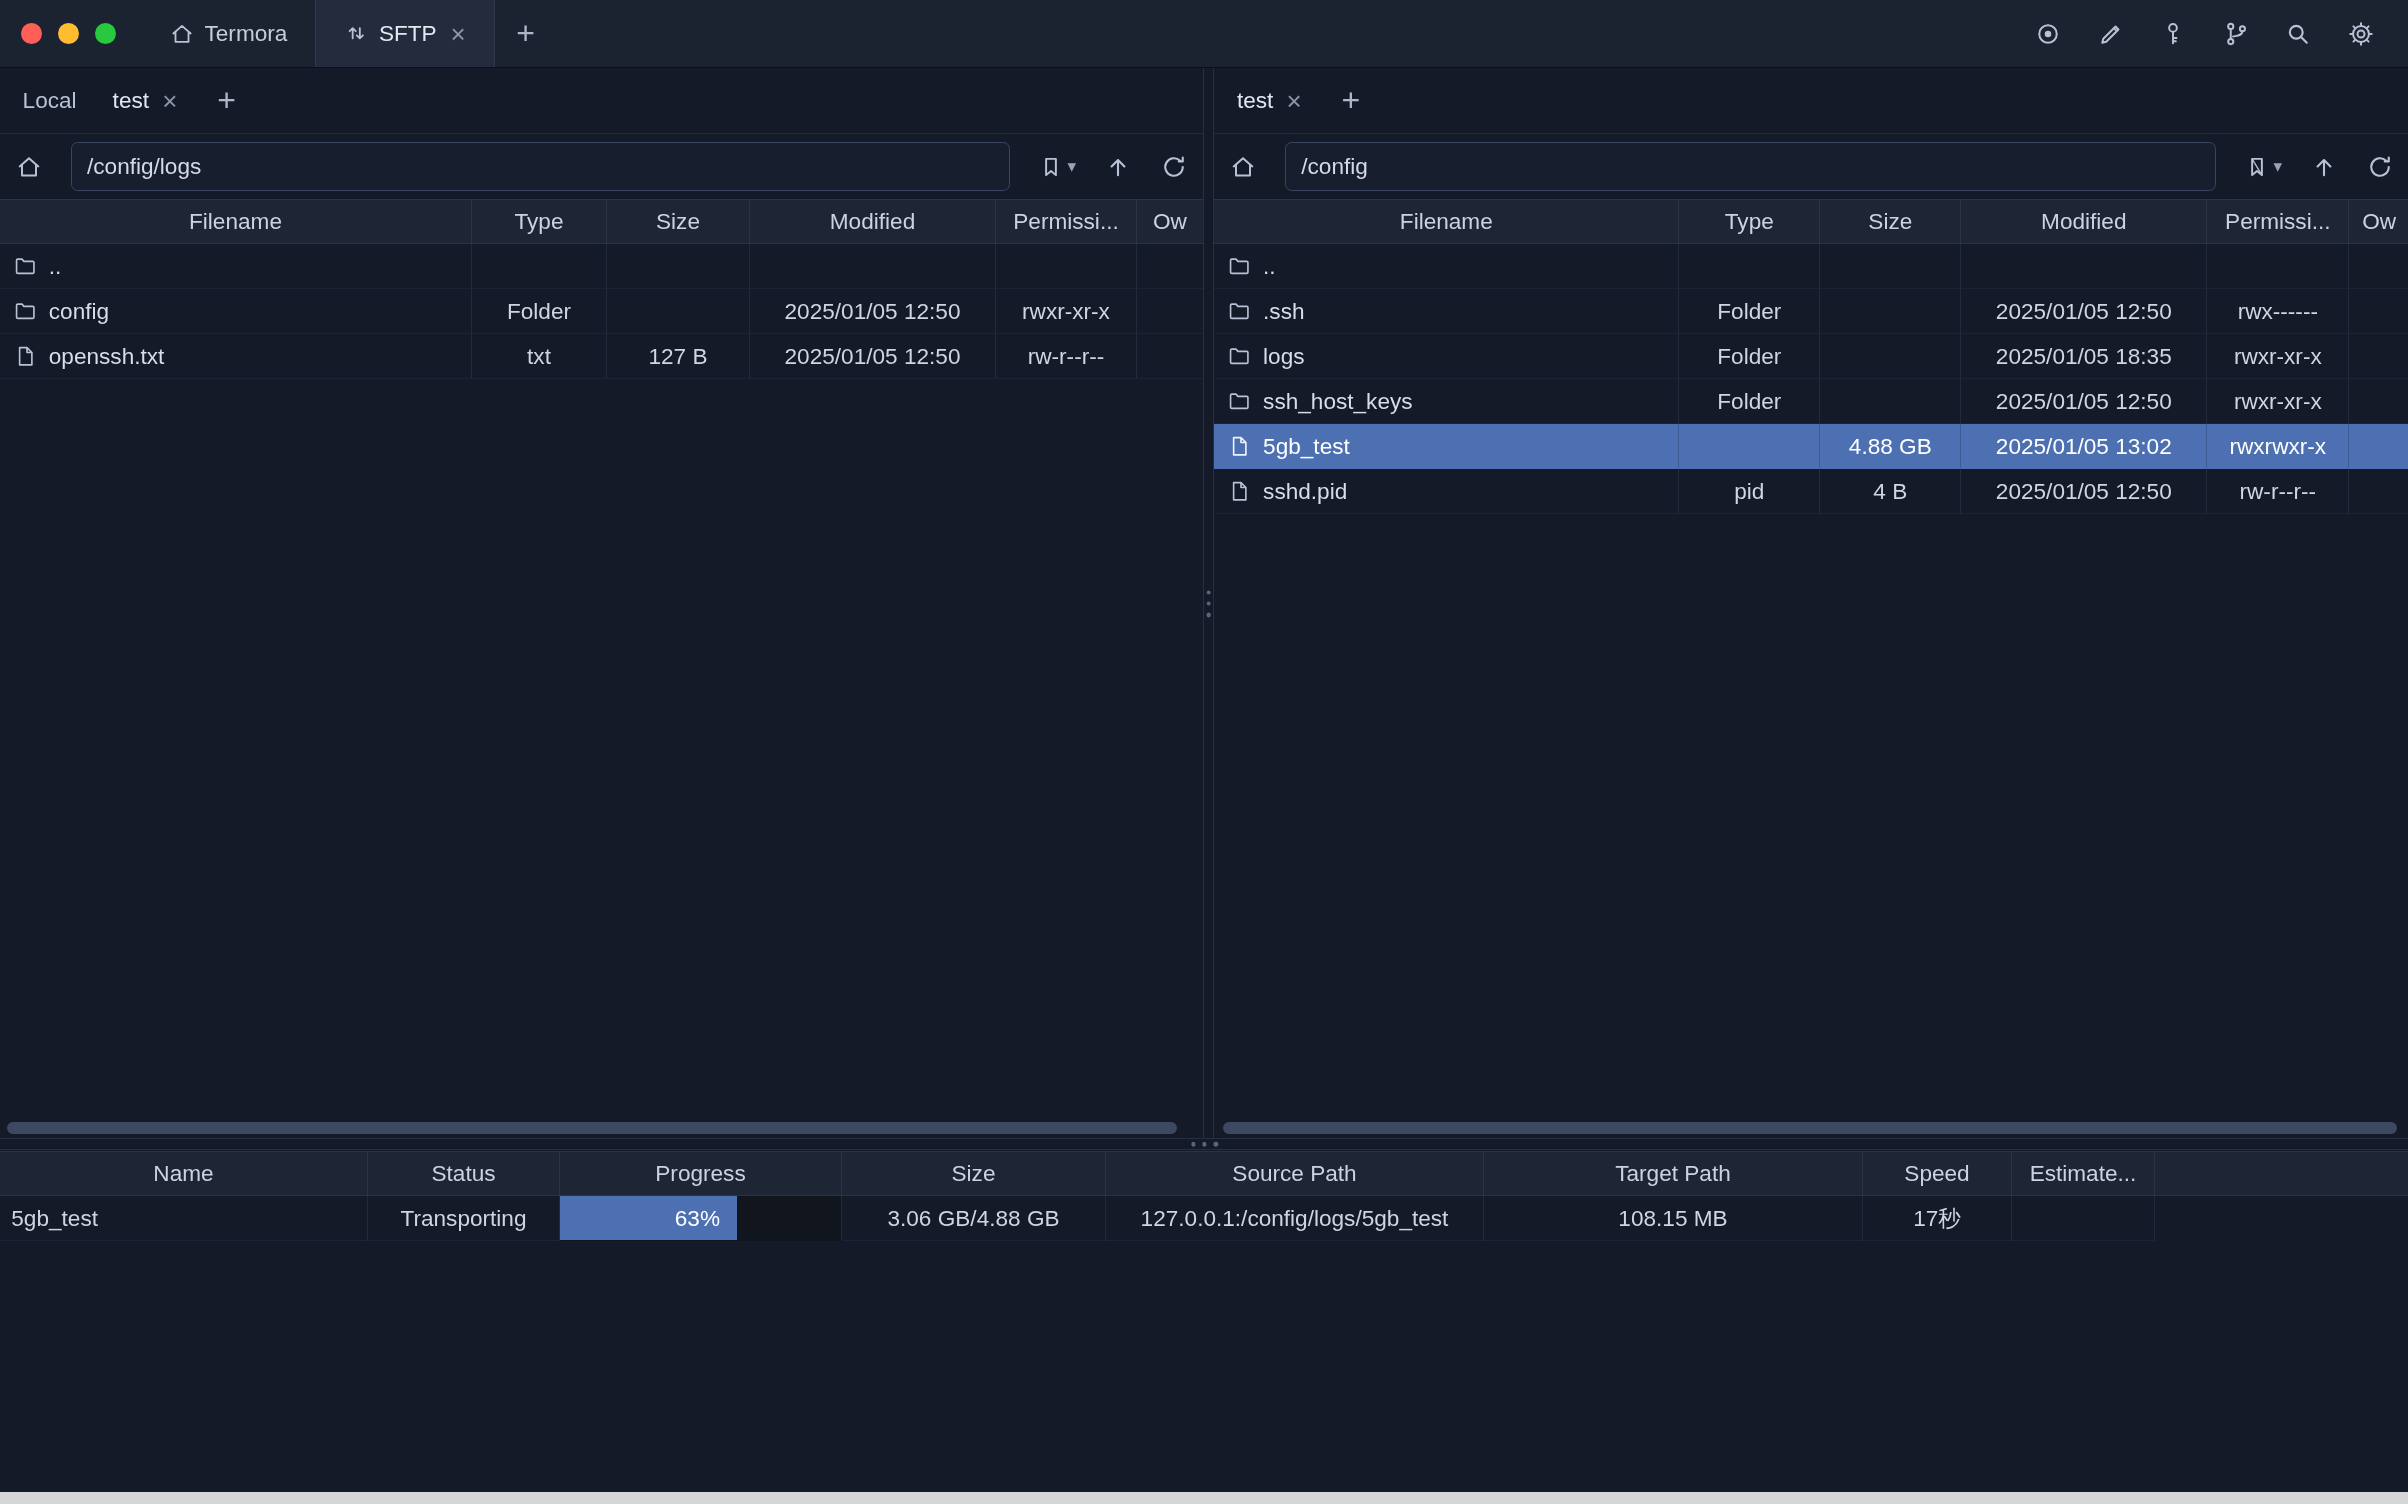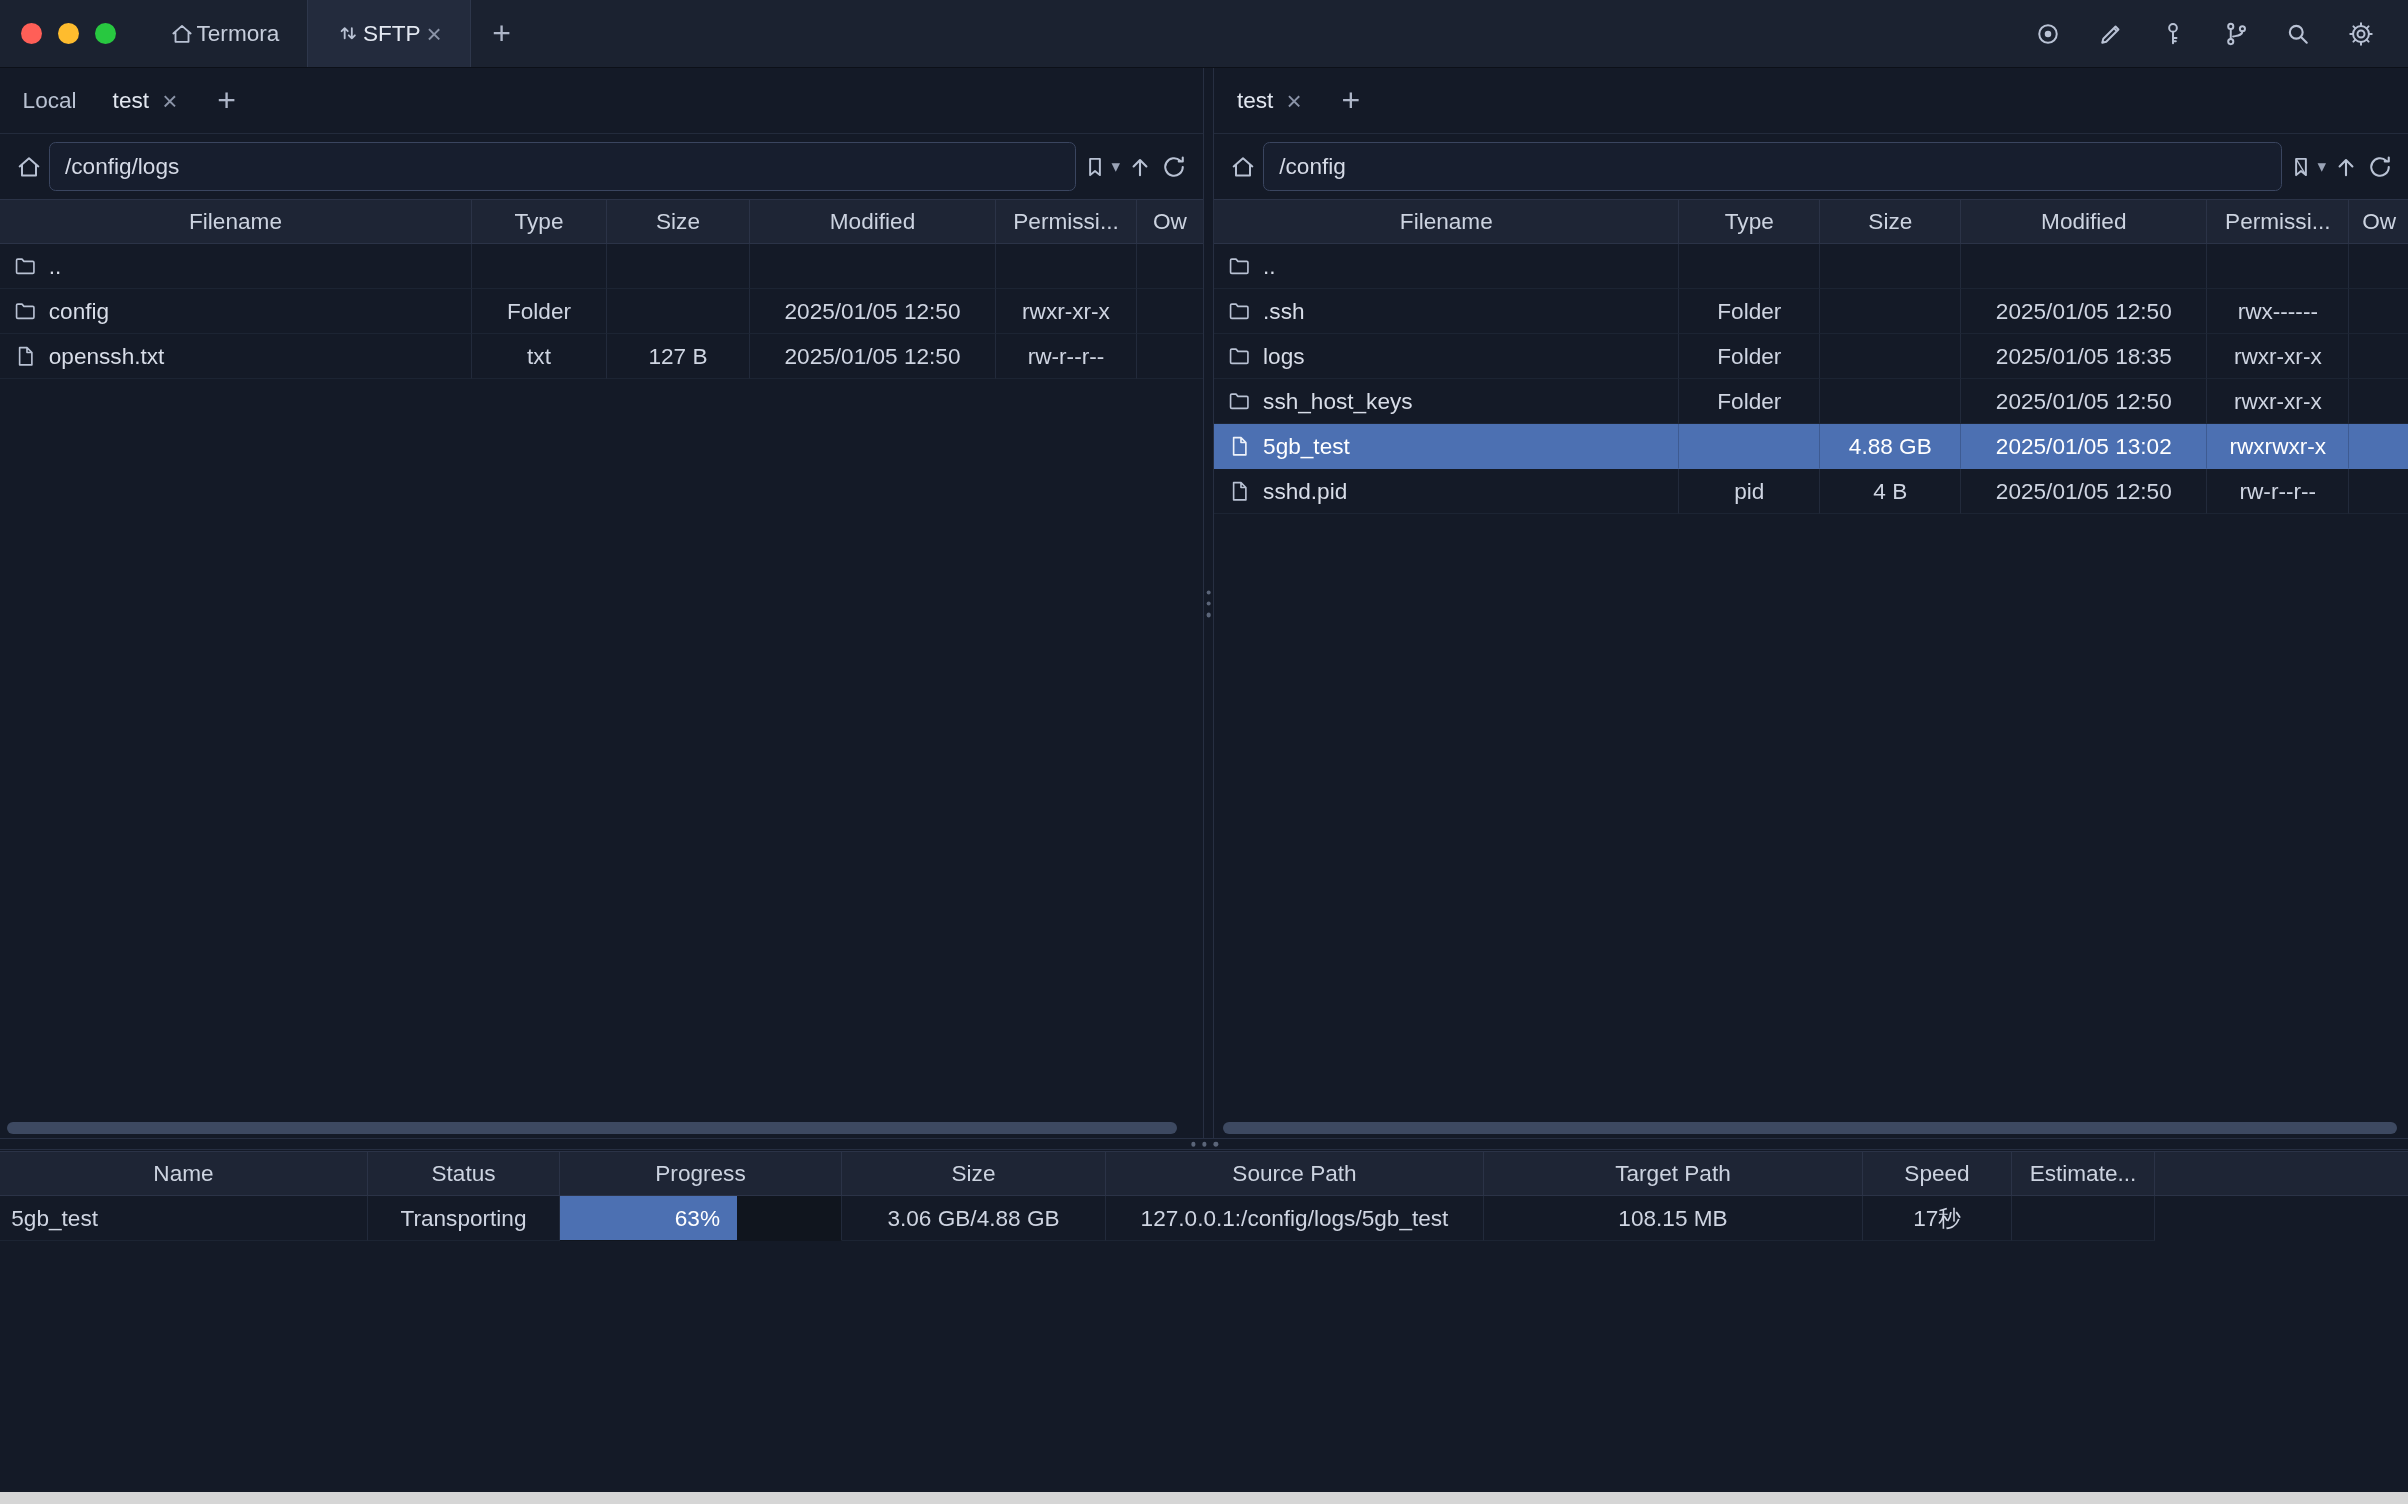--- a/index.html
+++ b/index.html
@@ -12,21 +12,21 @@
   html,body{background:#000}
   body{font-family:"Liberation Sans","DejaVu Sans",sans-serif;font-size:22.6px;color:var(--text)}
   #app{width:2409px;height:1505px;position:relative;overflow:hidden;background:var(--content-bg)}
 
   
   #titlebar{position:absolute;top:0;left:0;right:0;height:68px;background:var(--titlebar-bg);
     border-bottom:0.9px solid #0c1018;display:flex;align-items:stretch}
   .traffic{display:flex;align-items:center;gap:16px;padding:0 24.5px 0 21px}
   .tl{width:21px;height:21px;border-radius:50%;display:inline-block}
   .tl.red{background:#ff5f57}.tl.yellow{background:#febc2e}.tl.green{background:#28c840}
-  .tb-tab{display:flex;align-items:center;gap:2px;padding:16px 28px;color:#c6cddb;cursor:default}
+  .tb-tab{display:flex;align-items:center;gap:10px;padding:16px 28px;color:#c6cddb;cursor:default}
   .tb-tab.active{background:#232b3d;border-left:0.9px solid #2e374b;border-right:0.9px solid #2e374b;color:#e3e8f1}
   .tb-tab .close,.ptab .close{color:#8b94a8;font-size:26px;line-height:1;margin-left:3.8px}
   .tb-plus{display:flex;align-items:center;justify-content:center;width:62px;font-size:32px;color:#aeb6c8}
   .tb-actions{margin-left:auto;display:flex;align-items:center;gap:22.6px;padding-right:28px}
   .tb-actions .iconbtn{width:40px;height:40px}
   .iconbtn{background:none;border:none;display:flex;align-items:center;justify-content:center;
     color:var(--icon);cursor:pointer;padding:0}
   .iconbtn svg{display:block}
 
   
@@ -37,21 +37,21 @@
   .vsplit{width:11.3px;background:var(--content-bg);border-left:0.9px solid #272f42;border-right:0.9px solid #272f42;position:relative}
   .grip-v{position:absolute;left:50%;top:50%;transform:translate(-50%,-50%);display:flex;flex-direction:column;gap:6.6px}
   .grip-v i,.grip-h i{width:4.7px;height:4.7px;border-radius:50%;background:#5b6579;display:block}
   .grip-h{position:absolute;left:50%;top:50%;transform:translate(-50%,-50%);display:flex;gap:6.6px}
 
   .tabbar{height:66px;display:flex;align-items:center;gap:36px;padding-left:22.6px;border-bottom:0.9px solid #232b3c}
   .ptab{display:flex;align-items:center;gap:9.4px;color:#b9c2d2}
   .ptab.active{color:#e2e7f0}
   .ptab-plus{font-size:32px;color:#aeb6c8;margin-left:3.8px}
 
-  .pathbar{height:65px;display:flex;align-items:center;gap:6px;padding:0 15px}
+  .pathbar{height:65px;display:flex;align-items:center;gap:28px;padding:0 15px}
   .path-input{flex:1;height:49px;background:#171e2e;border:0.9px solid #3a455f;border-radius:6.6px;
     color:#d5dae6;font-size:22.6px;font-family:inherit;padding:0 15px;outline:none}
   .bm-wrap{display:flex;align-items:center;gap:3.8px}
   .chev{font-size:17px;color:#9aa3b6}
 
   
   .lp-grid{display:grid;grid-template-columns:472px 135px 143px 246px 141px 1fr}
   .rp-grid{display:grid;grid-template-columns:465px 141px 141px 246px 142px 1fr}
   .hcell{height:45px;line-height:43px;text-align:center;background:var(--header-bg);
     border:0.9px solid var(--border);border-left:none;color:#ccd3e0;white-space:nowrap;overflow:hidden}

